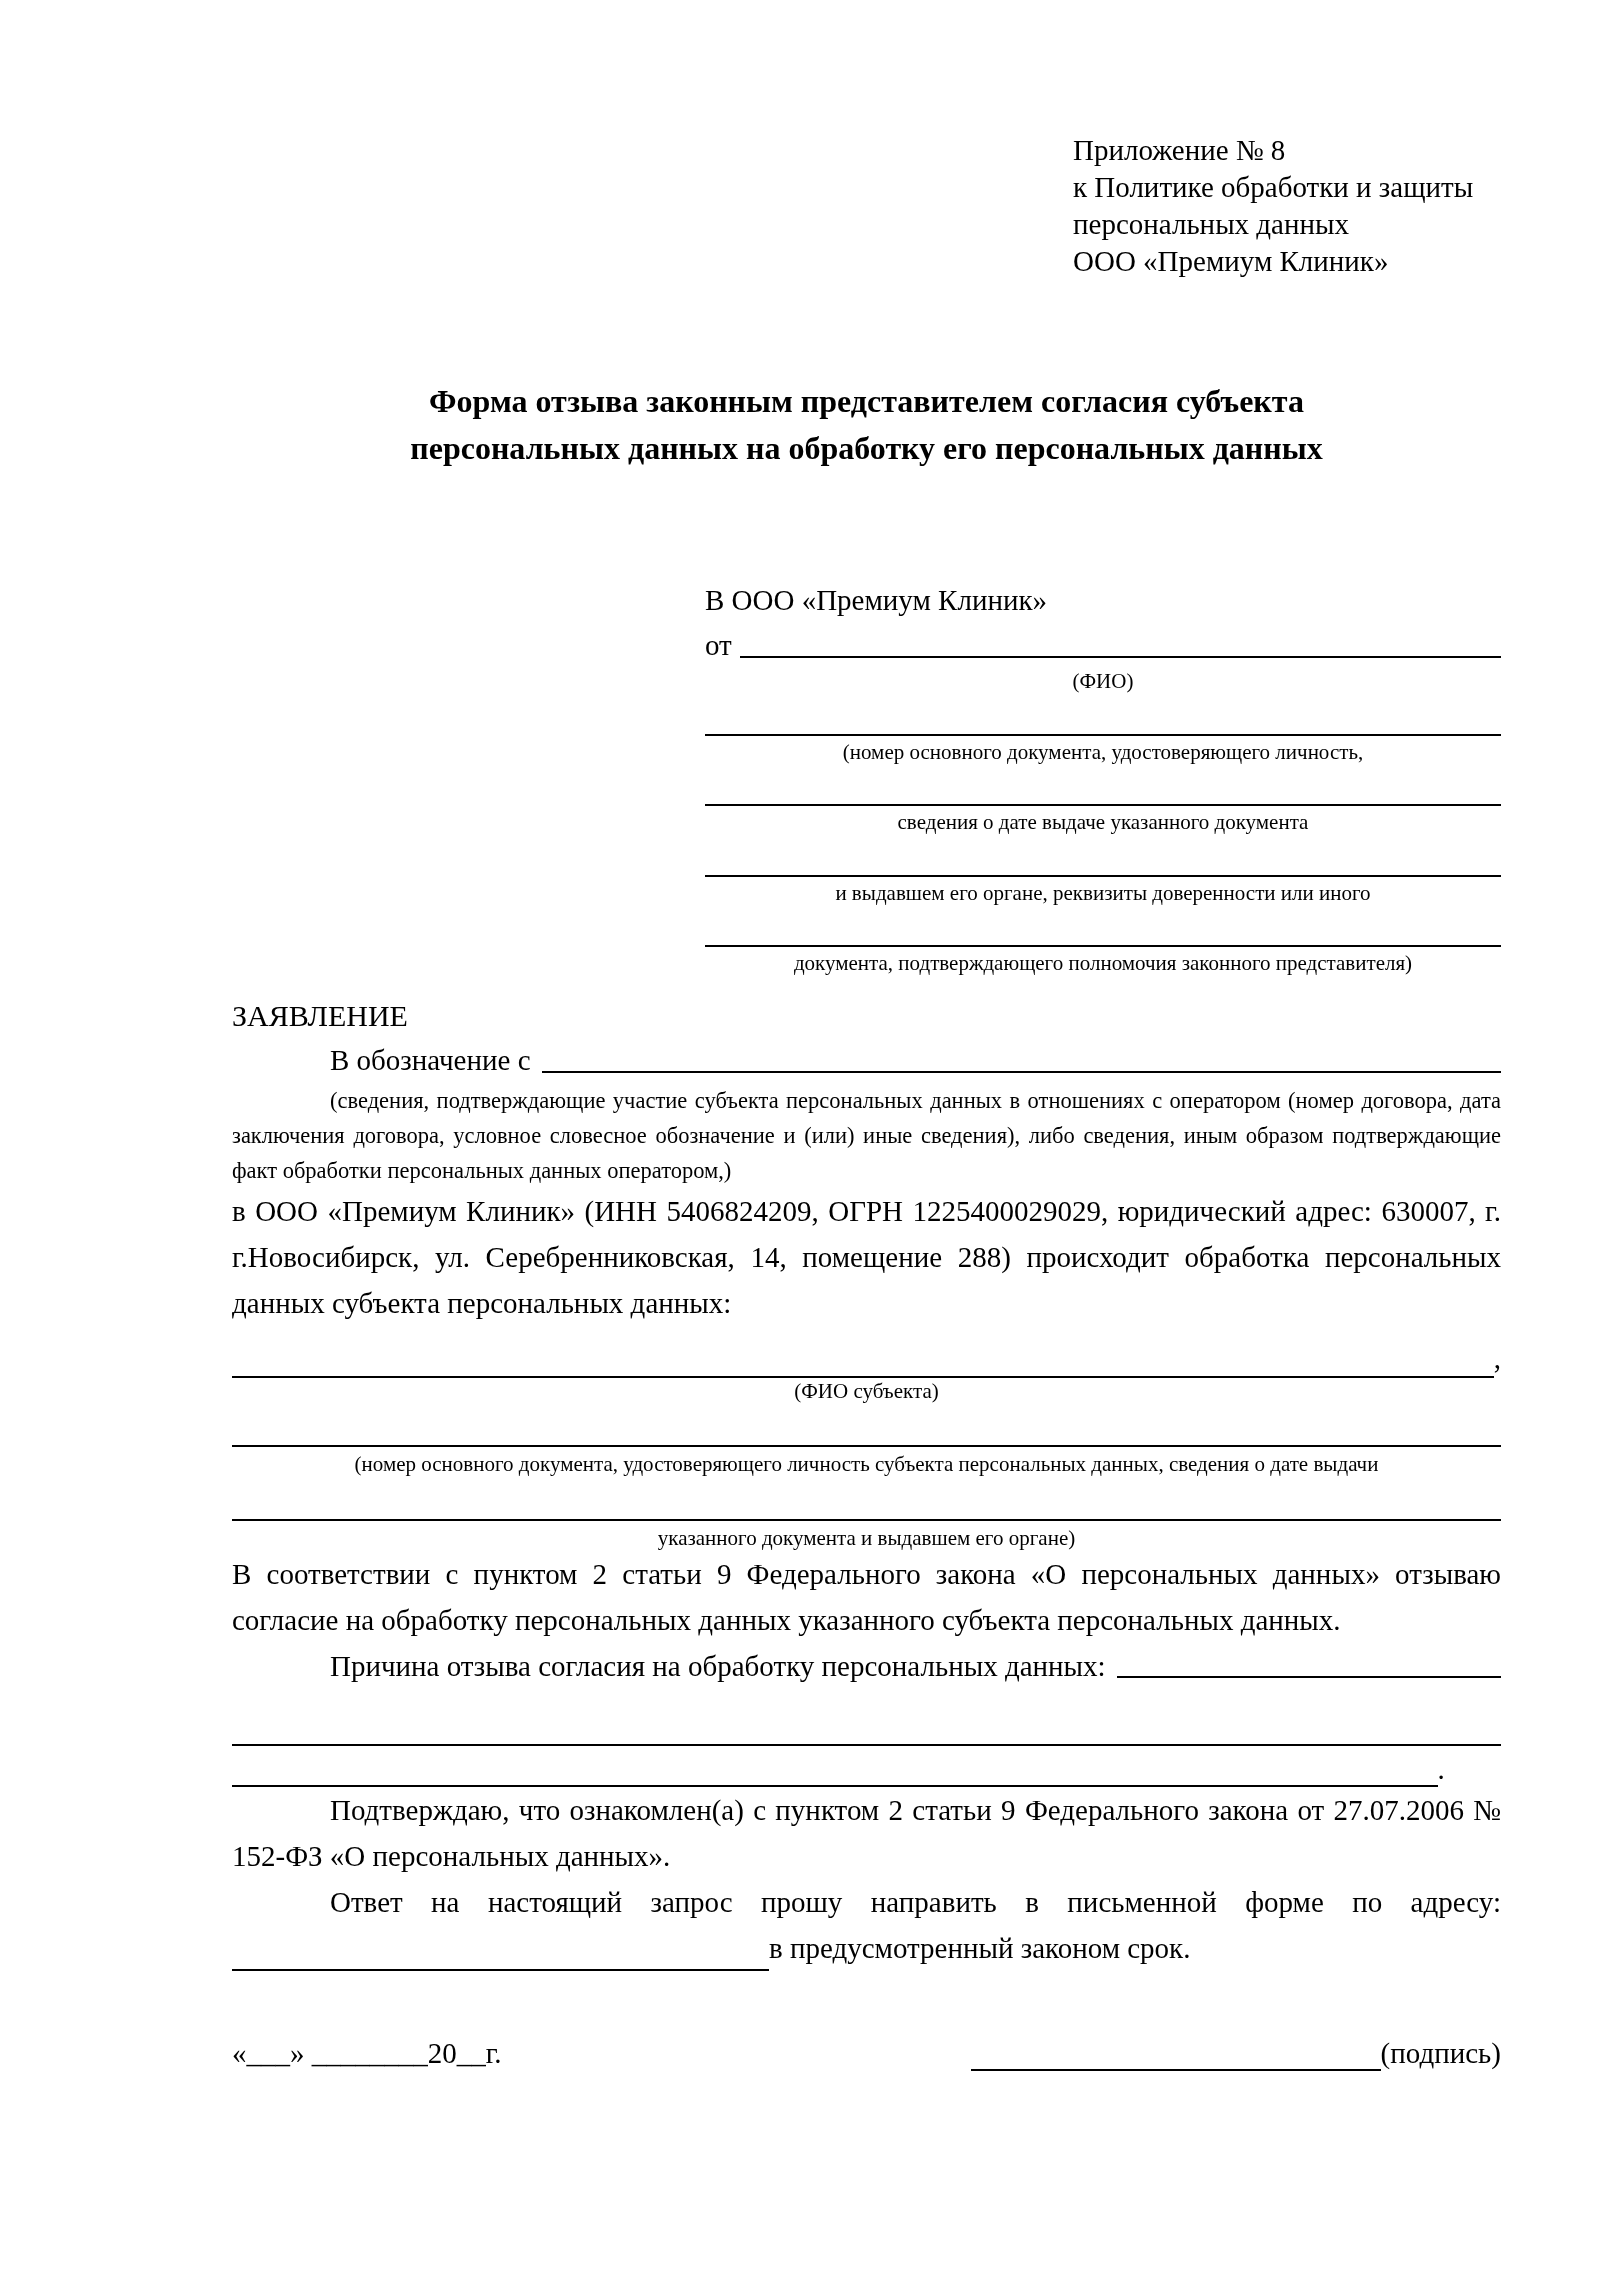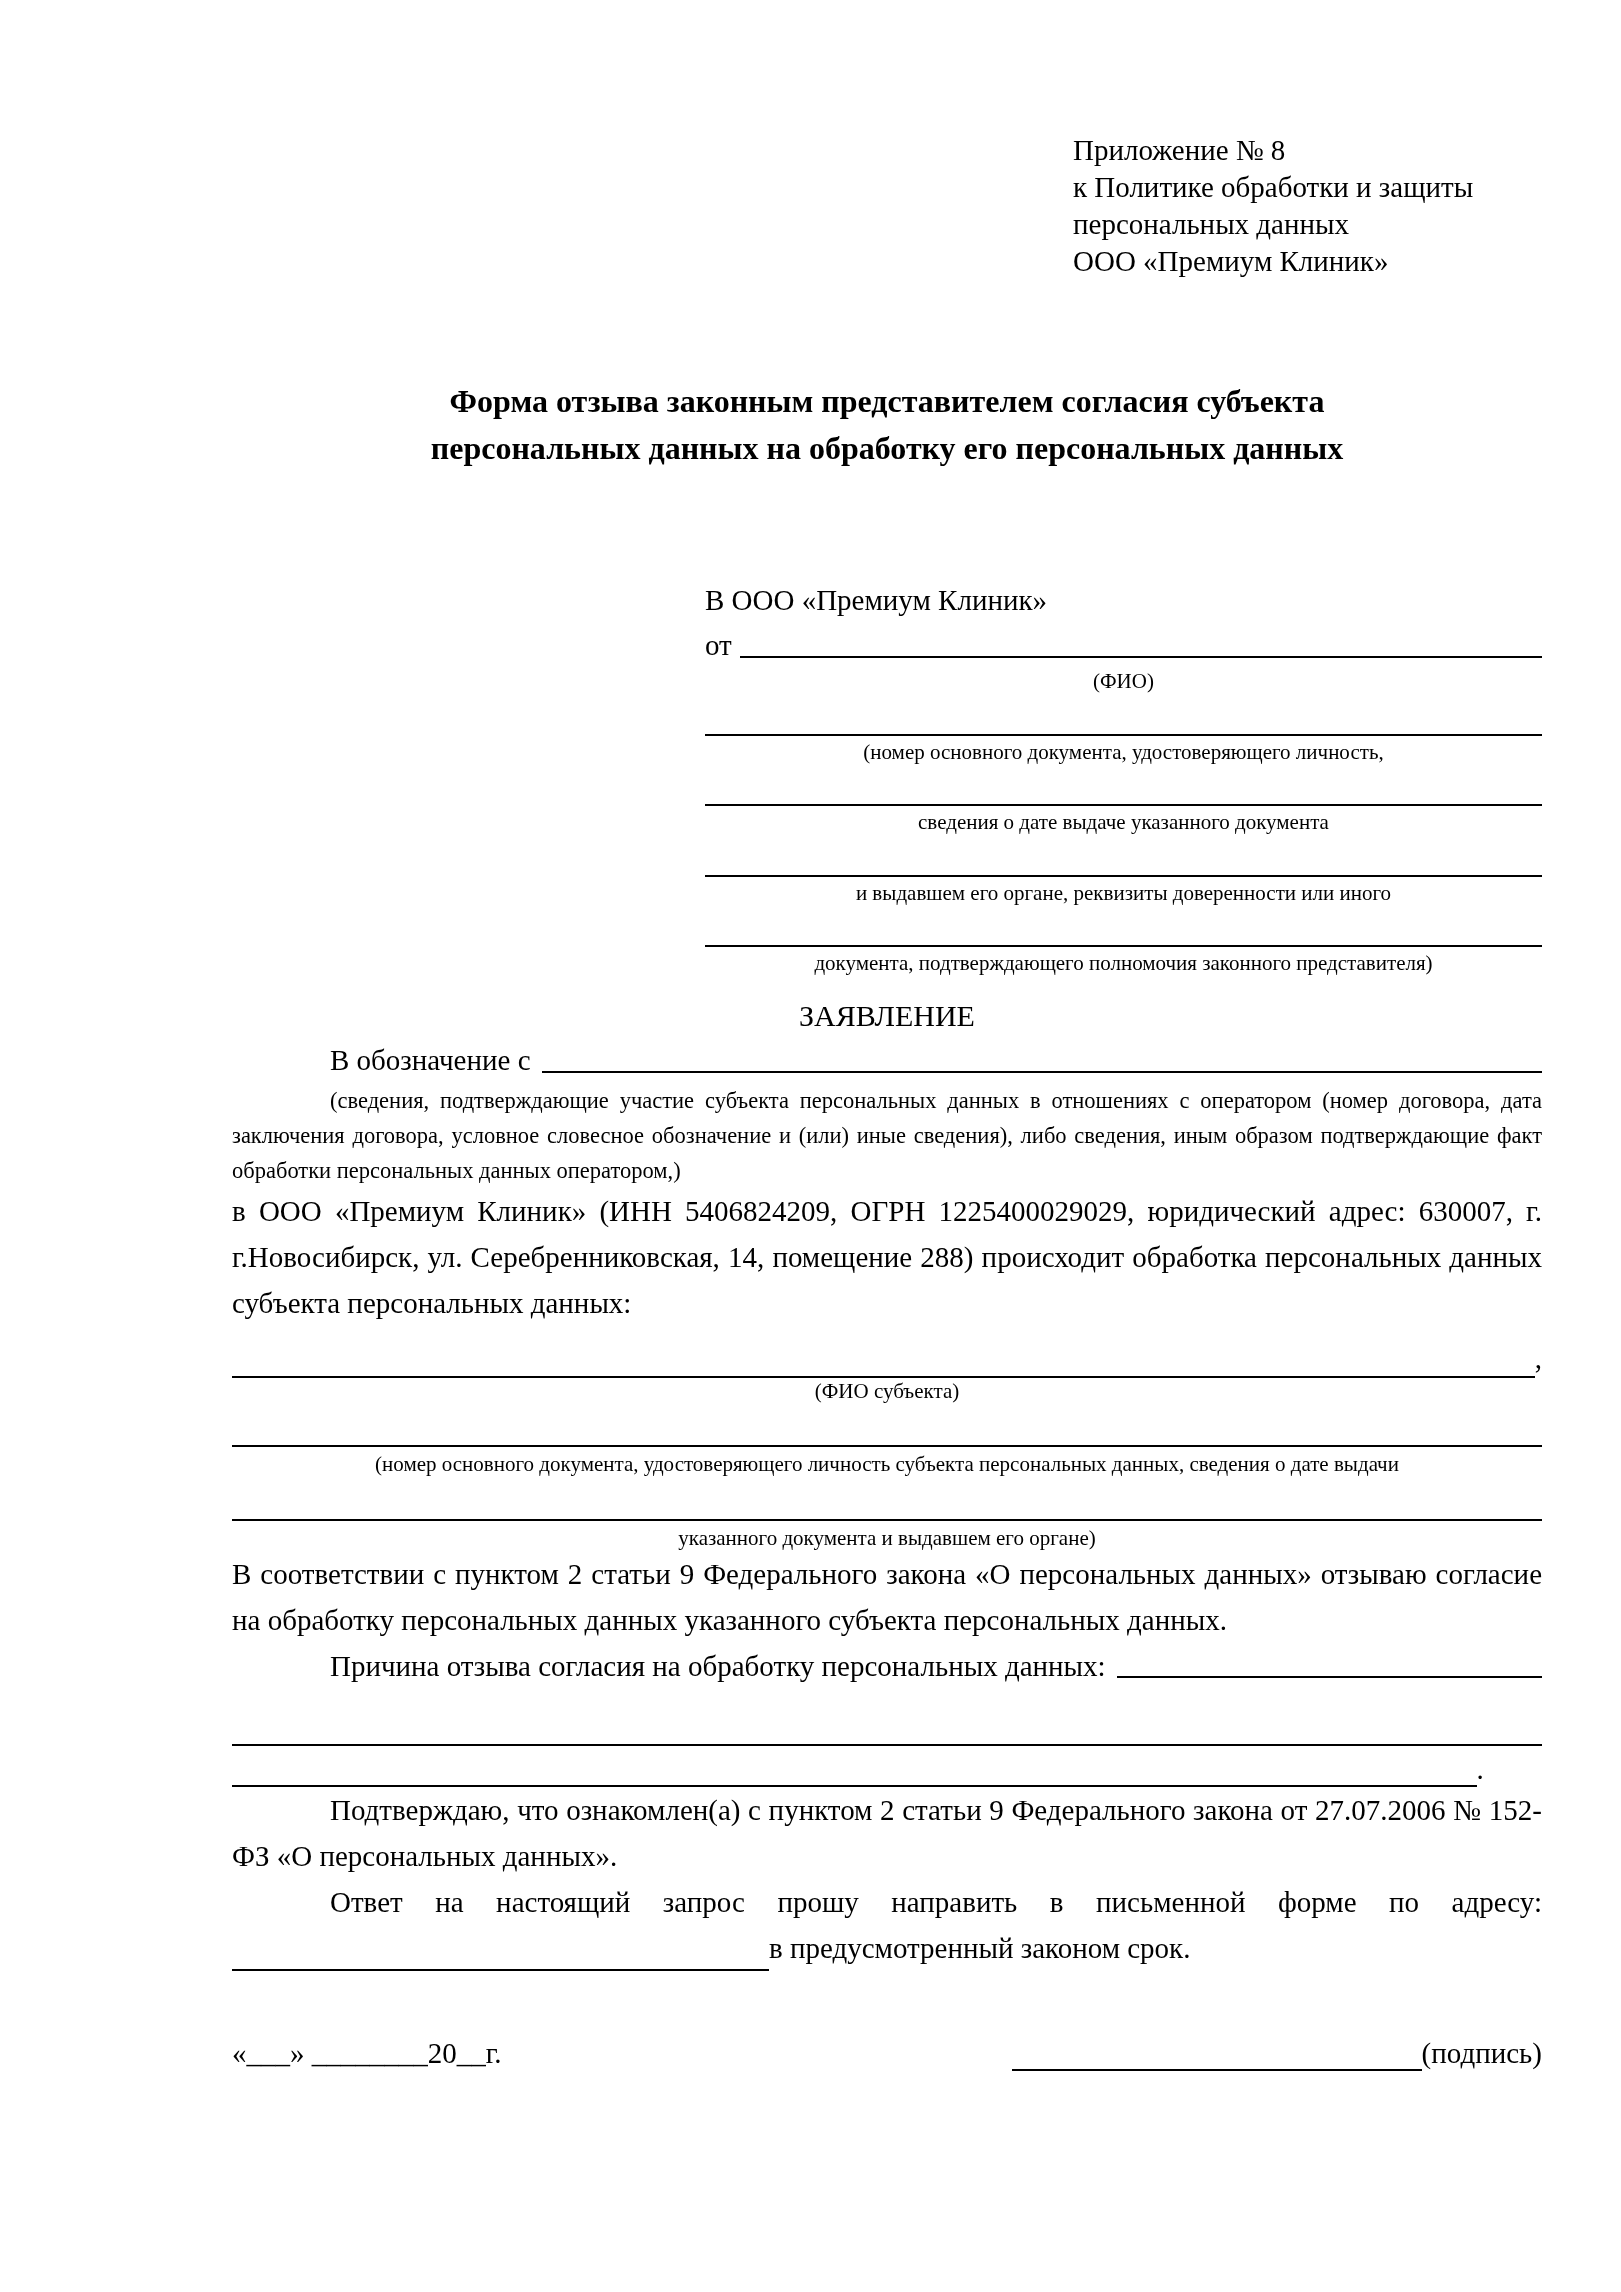--- a/index.html
+++ b/index.html
@@ -8,21 +8,21 @@
     background: #ffffff;
   }
   .page {
     position: relative;
     width: 1621px;
     height: 2293px;
     background: #ffffff;
     color: #000000;
     font-family: "Liberation Serif", "DejaVu Serif", serif;
     box-sizing: border-box;
-    padding: 132px 79px 0 232px;
+    padding: 132px 120px 0 232px;
     overflow: hidden;
   }
 
   
   .header-block {
     margin-left: 841px;
     font-size: 29px;
     line-height: 37px;
   }
 
@@ -54,21 +54,21 @@
   .addressee .blank {
     height: 27.4px;
     border-bottom: 2.9px solid #000;
     margin-top: 11.8px;
     margin-bottom: 2.9px;
   }
 
   
   .heading {
     margin-top: 15.7px;
-    text-align: center;
+    text-align: left;
     font-size: 30px;
     line-height: 45px;
   }
   .accordance { display: flex; font-size: 29px; line-height: 45px; }
   .accordance .prefix { margin-left: 98px; white-space: nowrap; }
   .accordance .fill { flex: 1; height: 33px; margin-left: 11.8px; }
 
   .fine-par {
     font-size: 22.5px;
     line-height: 35px;

